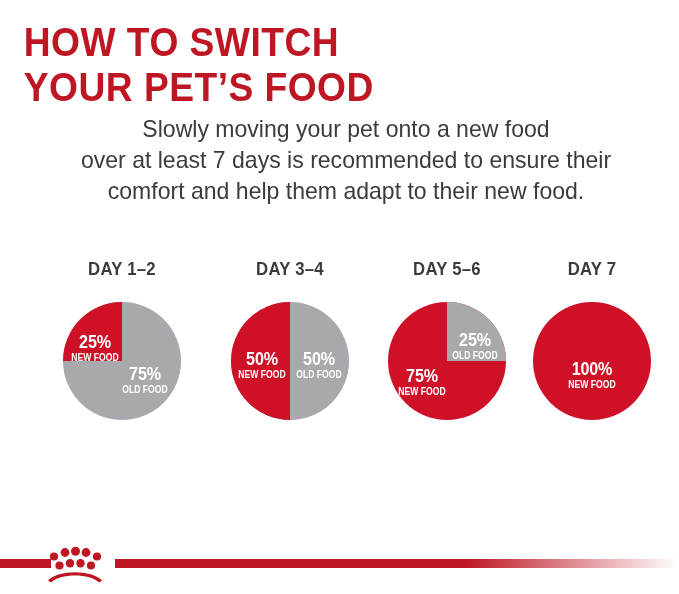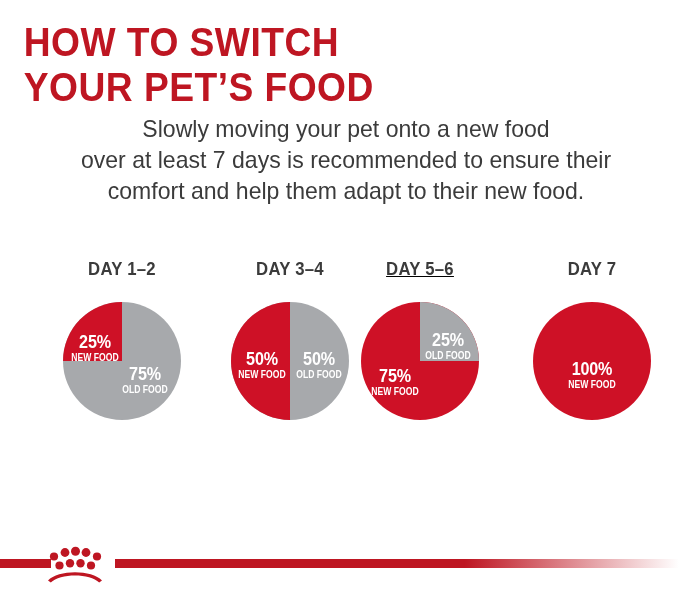--- a/index.html
+++ b/index.html
@@ -63,21 +63,21 @@
     height: 180px;
   }
   .pie-cell {
     position: absolute;
     top: 0;
     width: 160px;
     text-align: center;
   }
   .pie-cell.c0 { left: 42px; }
   .pie-cell.c1 { left: 210px; }
-  .pie-cell.c2 { left: 340px; text-decoration: underline; }
+  .pie-cell.c2 { left: 367px; }
   .pie-cell.c3 { left: 512px; }
 
   .day-label {
     color: #3b3b3b;
     font-family: "Liberation Sans", sans-serif;
     font-weight: bold;
     font-size: 19px;
     line-height: 22px;
     letter-spacing: 0.3px;
     transform: scaleX(0.88);

